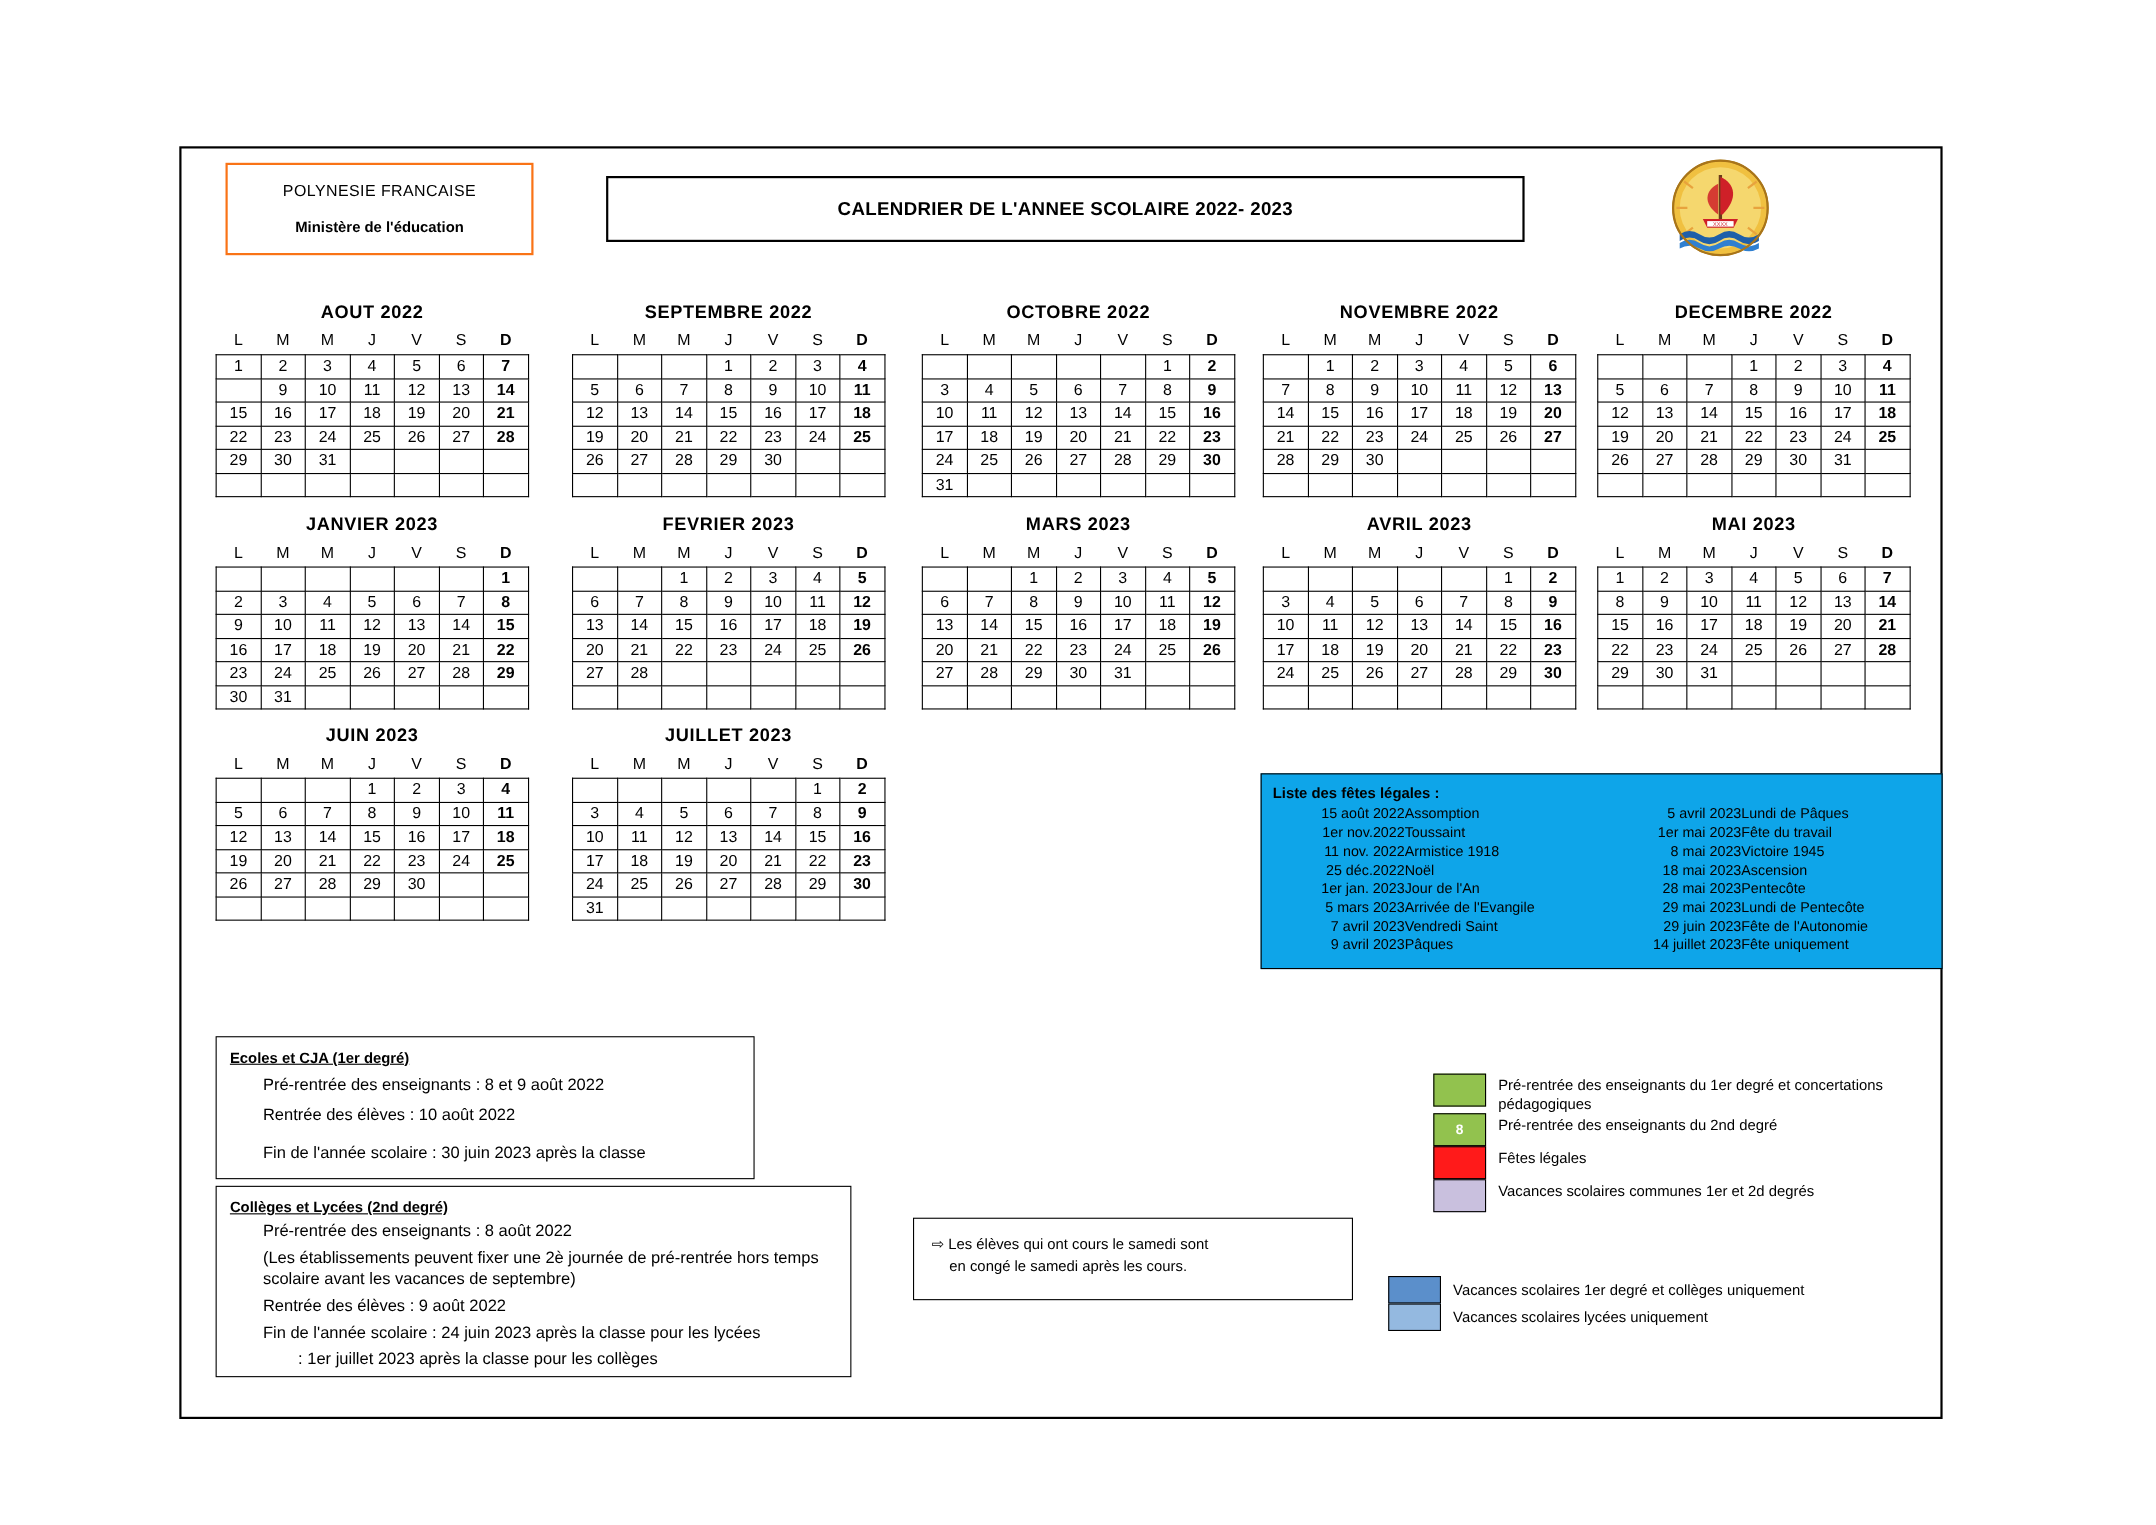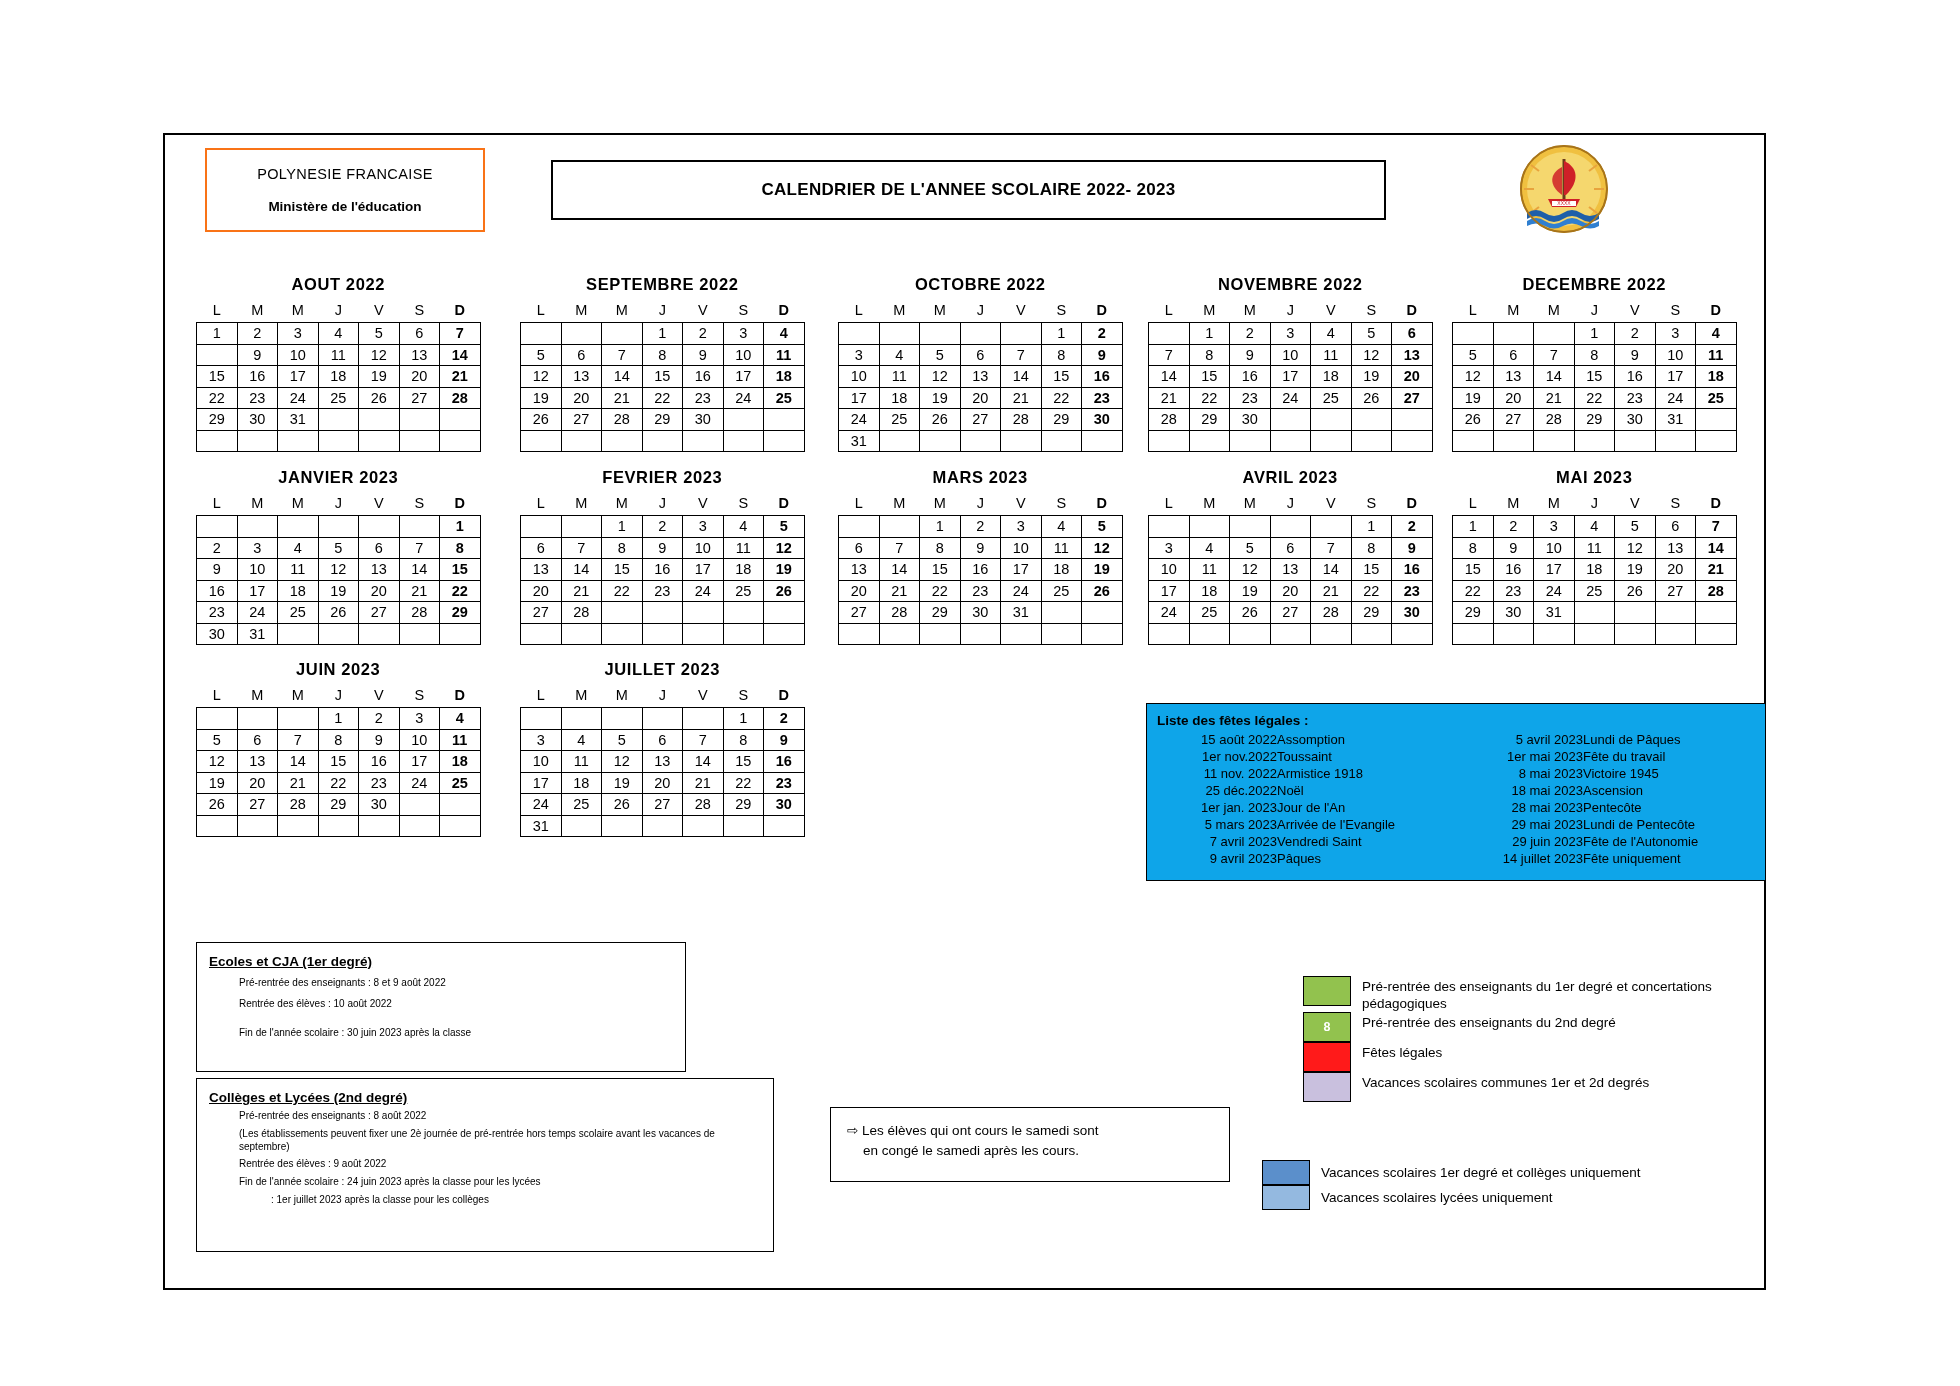--- a/index.html
+++ b/index.html
@@ -44,21 +44,21 @@
   .fetes table{border-collapse:collapse;width:100%;margin-top:1px;}
   .fetes td{font-size:13px;padding:1px 0;white-space:nowrap;}
   .fd{text-align:right;width:130px;padding-right:12px;}
   .fn{text-align:left;width:178px;}
   .fd2{text-align:right;width:128px;padding-right:12px;}
   .fn2{text-align:left;}
 
   
   .infobox{position:absolute;border:1.6px solid #000;box-sizing:border-box;background:#fff;}
   .ib-title{font-size:13.5px;font-weight:bold;text-decoration:underline;padding:11px 0 0 12px;}
-  .ib-line{font-size:10px;padding:8px 0 0 42px;line-height:1.28;}
+  .ib-line{font-size:15px;padding:8px 0 0 42px;line-height:1.28;}
   .ib-line.tight{padding-top:5px;}
   .ib-line.indent2{padding-left:74px;}
 
   .notebox{position:absolute;left:830px;top:1107px;width:400px;height:75px;border:1.6px solid #000;box-sizing:border-box;}
   .notebox p{margin:0;font-size:13.5px;padding-left:16px;padding-top:13px;line-height:1.45;}
   .notebox .sub{padding-top:0;padding-left:32px;}
 
   
   .legend{position:absolute;left:1262px;top:976px;}
   .leg-row{display:flex;align-items:flex-start;margin-bottom:0;margin-left:41px;}

